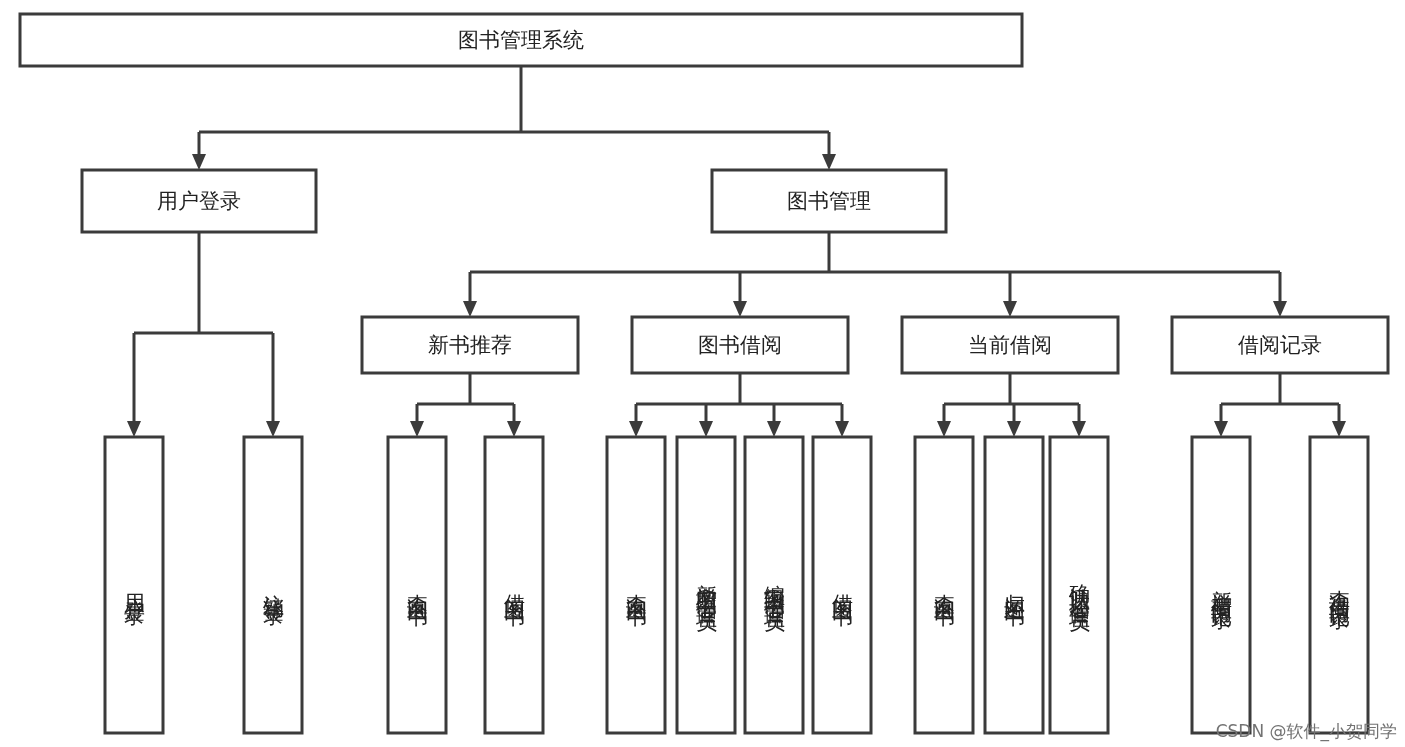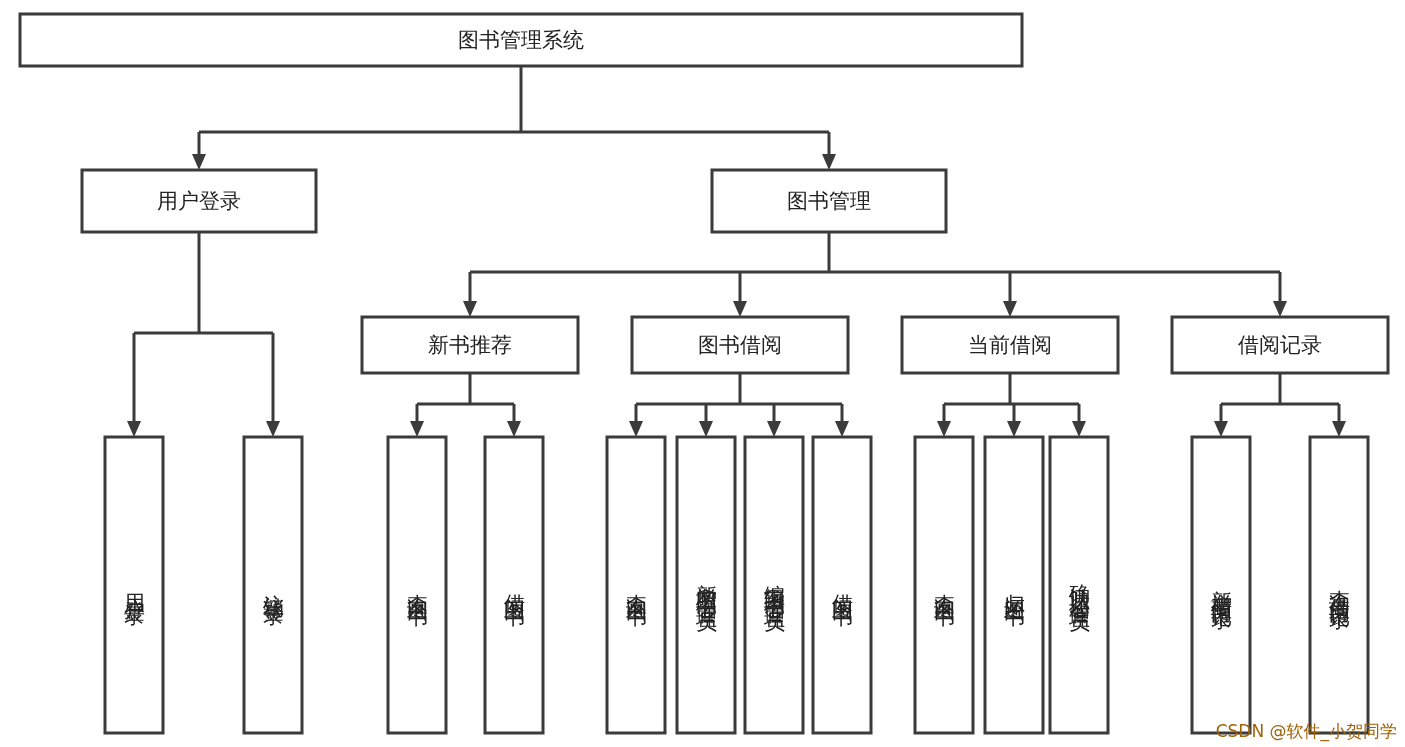--- a/index.html
+++ b/index.html
@@ -60,21 +60,21 @@
     text-align: center;
     white-space: nowrap;
     pointer-events: none;
   }
   #watermark {
     position: absolute;
     right: 8px;
     bottom: 4px;
     font-family: "DejaVu Sans", "Liberation Sans", sans-serif;
     font-size: 17px;
-    color: #a16207;
+    color: #737373;
     white-space: nowrap;
     pointer-events: none;
   }
 </style>
 </head>
 <body>
 
 <div id="diagram-root">
   <svg id="flowchart" width="1405" height="747" viewBox="0 0 1405 747">
     <g id="edges-layer">

